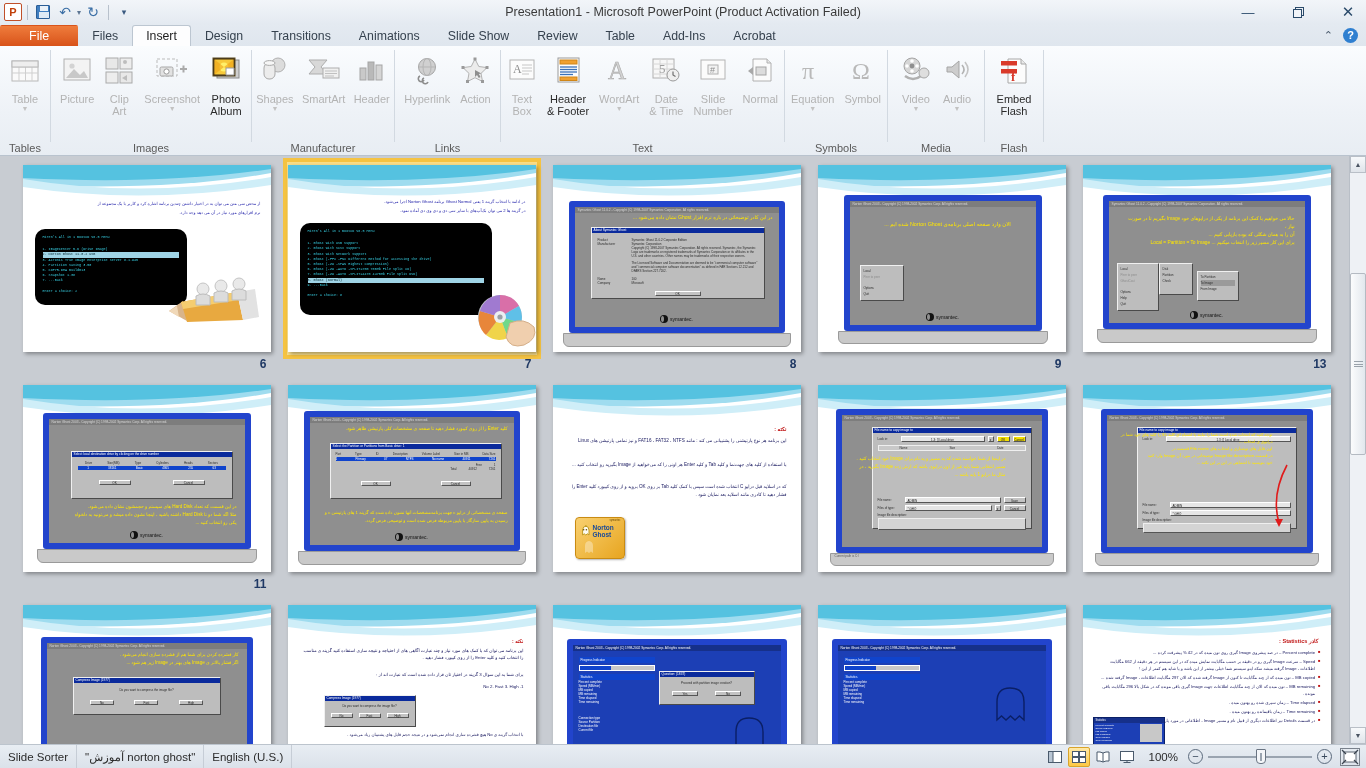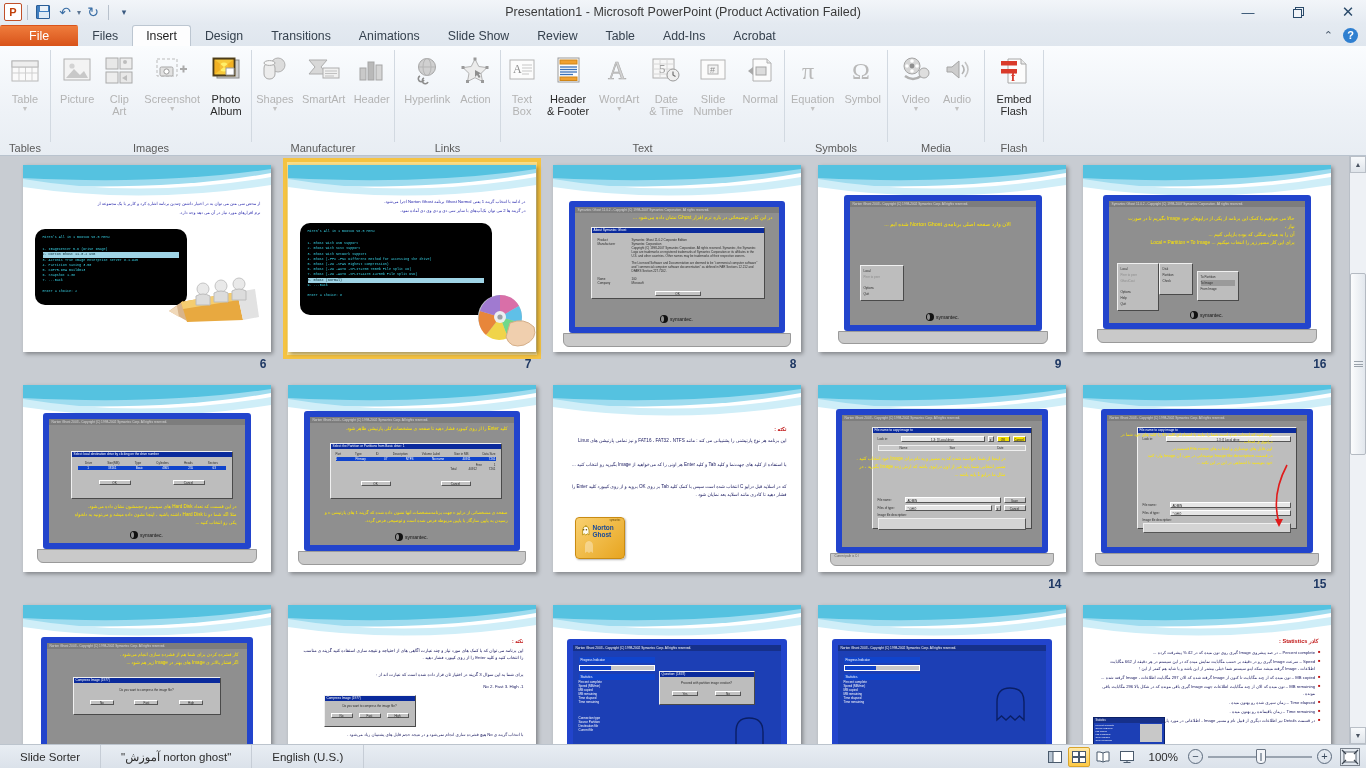--- a/index.html
+++ b/index.html
@@ -113,21 +113,21 @@
   .vs-btn { height:17px; background:linear-gradient(to bottom,#f7f9fb,#dfe4ea); border:1px solid #b9bfc7;
             display:flex; align-items:center; justify-content:center; font-size:7px; color:#4a5462; }
   .vs-track { flex:1; position:relative; background:#eef1f5; }
   .vs-thumb { position:absolute; left:0; right:0; background:linear-gradient(to right,#fbfcfd,#e2e7ed);
               border:1px solid #b4bac2; border-radius:2px; display:flex; align-items:center; justify-content:center; }
   .vs-grip i { display:block; width:9px; height:1px; background:#9aa2ab; margin:1.5px 0; }
 
   
   .status { flex:0 0 24px; height:24px; background:linear-gradient(to bottom,#e8edf3,#dbe2ea);
             border-top:1px solid #bcc4cd; display:flex; align-items:center; font-size:11.5px; color:#2b2b2b; }
-  .st-seg { padding:0 20px; height:24px; line-height:24px; border-right:1px solid #c6cdd6; white-space:nowrap; }
+  .st-seg { padding:0 8px; height:24px; line-height:24px; border-right:1px solid #c6cdd6; white-space:nowrap; }
   .st-right { margin-left:auto; display:flex; align-items:center; gap:0; padding-right:6px; height:24px; }
   .viewbtn { width:22px; height:20px; margin:0 1px; display:flex; align-items:center; justify-content:center;
              border:1px solid transparent; border-radius:2px; }
   .viewbtn.on { background:linear-gradient(to bottom,#ffe9a8,#fdc944); border-color:#d9a42b; }
   .zoomlbl { padding:0 10px; font-size:11.5px; }
   .zslider { display:flex; align-items:center; gap:0; }
   .zbtn { width:15px; height:15px; border-radius:50%; border:1.5px solid #5b6a7c; color:#3a4a5c;
           font-size:11px; display:flex; align-items:center; justify-content:center; line-height:1; }
   .ztrack { width:104px; height:15px; position:relative; display:flex; align-items:center; margin:0 5px; }
   .ztrack::before { content:""; position:absolute; left:0; right:0; height:2px; background:#9aa4b0; }
@@ -748,21 +748,21 @@
                   </div>
                   <div class="sym-footer">
                       <span class="sym-mark"></span>
                       <span>symantec.</span>
                     </div>
                 </div>
               </div>
               <div class="laptop-base" style="left:14px;top:164px;width:220px;height:14px"></div>
             </div>
           </div>
-          <div class="snum">16</div>
+          <div class="snum">13</div>
         </div>
       </div>
 
       <div class="srow">
 
         <div class="scell">
           <div class="thumb-holder">
             <div class="thumb">
               <div class="sl-bg"></div>
               <svg class="sl-wave" viewBox="0 0 248 34" preserveAspectRatio="none">
@@ -803,20 +803,21 @@
                   </div>
                   <div class="sym-footer">
                       <span class="sym-mark"></span>
                       <span>symantec.</span>
                     </div>
                 </div>
               </div>
               <div class="laptop-base" style="left:14px;top:164px;width:220px;height:14px"></div>
             </div>
           </div>
+          <div class="snum">11</div>
         </div>
 
         <div class="scell">
           <div class="thumb-holder">
             <div class="thumb">
               <div class="sl-bg"></div>
               <svg class="sl-wave" viewBox="0 0 248 34" preserveAspectRatio="none">
                 <path d="M0 0 L248 0 L248 8 Q150 26 0 20 Z" fill="#9fdcef"></path>
                 <path d="M0 0 L248 0 L248 4 Q140 20 0 13 Z" fill="#55c2e0"></path>
                 <path d="M0 14 Q120 34 248 12 L248 20 Q120 40 0 22 Z" fill="#cfeef8"></path>
@@ -953,21 +954,20 @@
                     </div>
                   </div>
                   <div class="ftxt" style="right:36px;left:12px;top:40px;font-size:4.6px;line-height:8px">
                     <span>در اینجا از شما خواسته شده که به مسیر و یه نام برای Image خود انتخاب کنید .</span><br><span>مسیر انتخابی شما باید غیر از اون درایوی باشه که ازش زده Image بگیرید ، در مثال ما   درایو 1 باید باشه ...</span>
                   </div>
                 </div>
               </div>
               <div class="laptop-base" style="left:12px;top:168px;width:224px;height:13px;font-size:3px;color:#555;padding-left:4px"><span>Current path is  C:\</span></div>
             </div>
           </div>
-          <div class="snum">14</div>
         </div>
 
         <div class="scell">
           <div class="thumb-holder">
             <div class="thumb">
               <div class="sl-bg"></div>
               <svg class="sl-wave" viewBox="0 0 248 34" preserveAspectRatio="none">
                 <path d="M0 0 L248 0 L248 8 Q150 26 0 20 Z" fill="#9fdcef"></path>
                 <path d="M0 0 L248 0 L248 4 Q140 20 0 13 Z" fill="#55c2e0"></path>
                 <path d="M0 14 Q120 34 248 12 L248 20 Q120 40 0 22 Z" fill="#cfeef8"></path>
@@ -1000,21 +1000,20 @@
                   </div>
                   <svg style="position:absolute;right:14px;top:46px" width="26" height="70" viewBox="0 0 26 70">
                     <path d="M20 4 Q4 34 12 62" stroke="#e01b1b" stroke-width="1.6" fill="none"></path>
                     <path d="M12 66 l-4 -8 l8 0 z" fill="#e01b1b"></path>
                   </svg>
                 </div>
               </div>
               <div class="laptop-base" style="left:12px;top:168px;width:224px;height:13px"></div>
             </div>
           </div>
-          <div class="snum">15</div>
         </div>
       </div>
 
       <div class="srow">
 
         <div class="scell">
           <div class="thumb-holder">
             <div class="thumb">
               <div class="sl-bg"></div>
               <svg class="sl-wave" viewBox="0 0 248 34" preserveAspectRatio="none">

